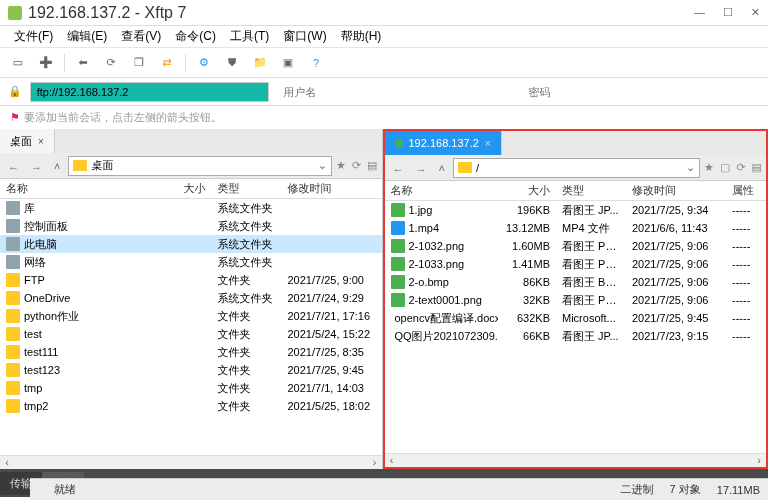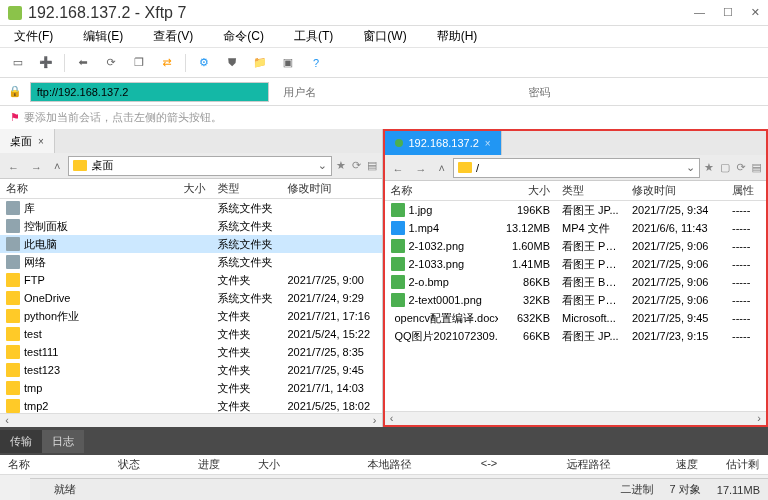--- a/index.html
+++ b/index.html
@@ -2,35 +2,35 @@
 <html><head>
 <meta charset="utf-8">
 <style>
 * { margin:0; padding:0; box-sizing:border-box; font-family:"Microsoft YaHei",Arial,sans-serif; font-size:11px; }
 body { width:768px; height:500px; background:#f0f0f0; position:relative; }
 .titlebar { height:26px; background:#fff; border-bottom:1px solid #ddd; display:flex; align-items:center; padding:0 8px; }
 .titlebar .icon { width:14px; height:14px; background:#8bc34a; border-radius:2px; margin-right:6px; }
 .titlebar .title { flex:1; color:#333; font-size:16px; }
 .winbtns { display:flex; gap:18px; color:#666; font-size:13px; }
 .winbtns span { cursor:pointer; }
-.menubar { height:22px; background:#fff; display:flex; align-items:center; padding:0 8px; gap:18px; border-bottom:1px solid #e5e5e5; }
+.menubar { height:22px; background:#fff; display:flex; align-items:center; padding:0 8px; gap:2px; border-bottom:1px solid #e5e5e5; }
 .menubar span { padding:2px 6px; cursor:pointer; font-size:12px; }
 .toolbar { height:30px; background:#fff; display:flex; align-items:center; padding:0 8px; gap:8px; border-bottom:1px solid #ddd; }
 .tbtn { width:20px; height:20px; display:flex; align-items:center; justify-content:center; color:#666; cursor:pointer; border-radius:2px; }
 .tbtn.green { color:#4caf50; }
 .tbtn.blue { color:#2196f3; }
 .tbtn.orange { color:#ff9800; }
 .tsep { width:1px; height:18px; background:#ddd; }
 .addrbar { height:28px; background:#fff; display:flex; align-items:center; padding:4px 8px; gap:8px; border-bottom:1px solid #ddd; }
 .addr-lock { color:#999; }
 .addrbar input { flex:1; border:1px solid #ccc; height:20px; padding:0 6px; font-size:11px; background:#14b8a6; }
 .addrbar .cred { width:100px; border:none; background:transparent; height:20px; padding:0 6px; color:#999; }
 .hint { padding:4px 10px; color:#999; background:#fff; display:flex; align-items:center; gap:4px; font-size:11px; }
 .hint .flag { color:#e91e63; }
-.panes { display:flex; height:298px; background:#7f1d1d; }
+.panes { display:flex; height:340px; background:#7f1d1d; }
 .pane { flex:1; display:flex; flex-direction:column; border-right:1px solid #ccc; min-width:0; }
 .pane:last-child { border-right:none; }
 .pane.boxed { border:2px solid #e53935; }
 .tabs { height:24px; display:flex; align-items:stretch; background:#e8e8e8; }
 .tab { padding:4px 10px; display:flex; align-items:center; gap:6px; background:#f5f5f5; border-right:1px solid #ccc; cursor:pointer; }
 .tab.active-blue { background:#2196f3; color:#fff; }
 .tab .close { font-size:10px; opacity:.7; }
 .tab .dot { width:8px; height:8px; border-radius:50%; background:#4caf50; }
 .navrow { height:26px; display:flex; align-items:center; gap:4px; padding:0 4px; background:#ececec; border-bottom:1px solid #ccc; }
 .navbtn { padding:2px 4px; color:#666; cursor:pointer; }

